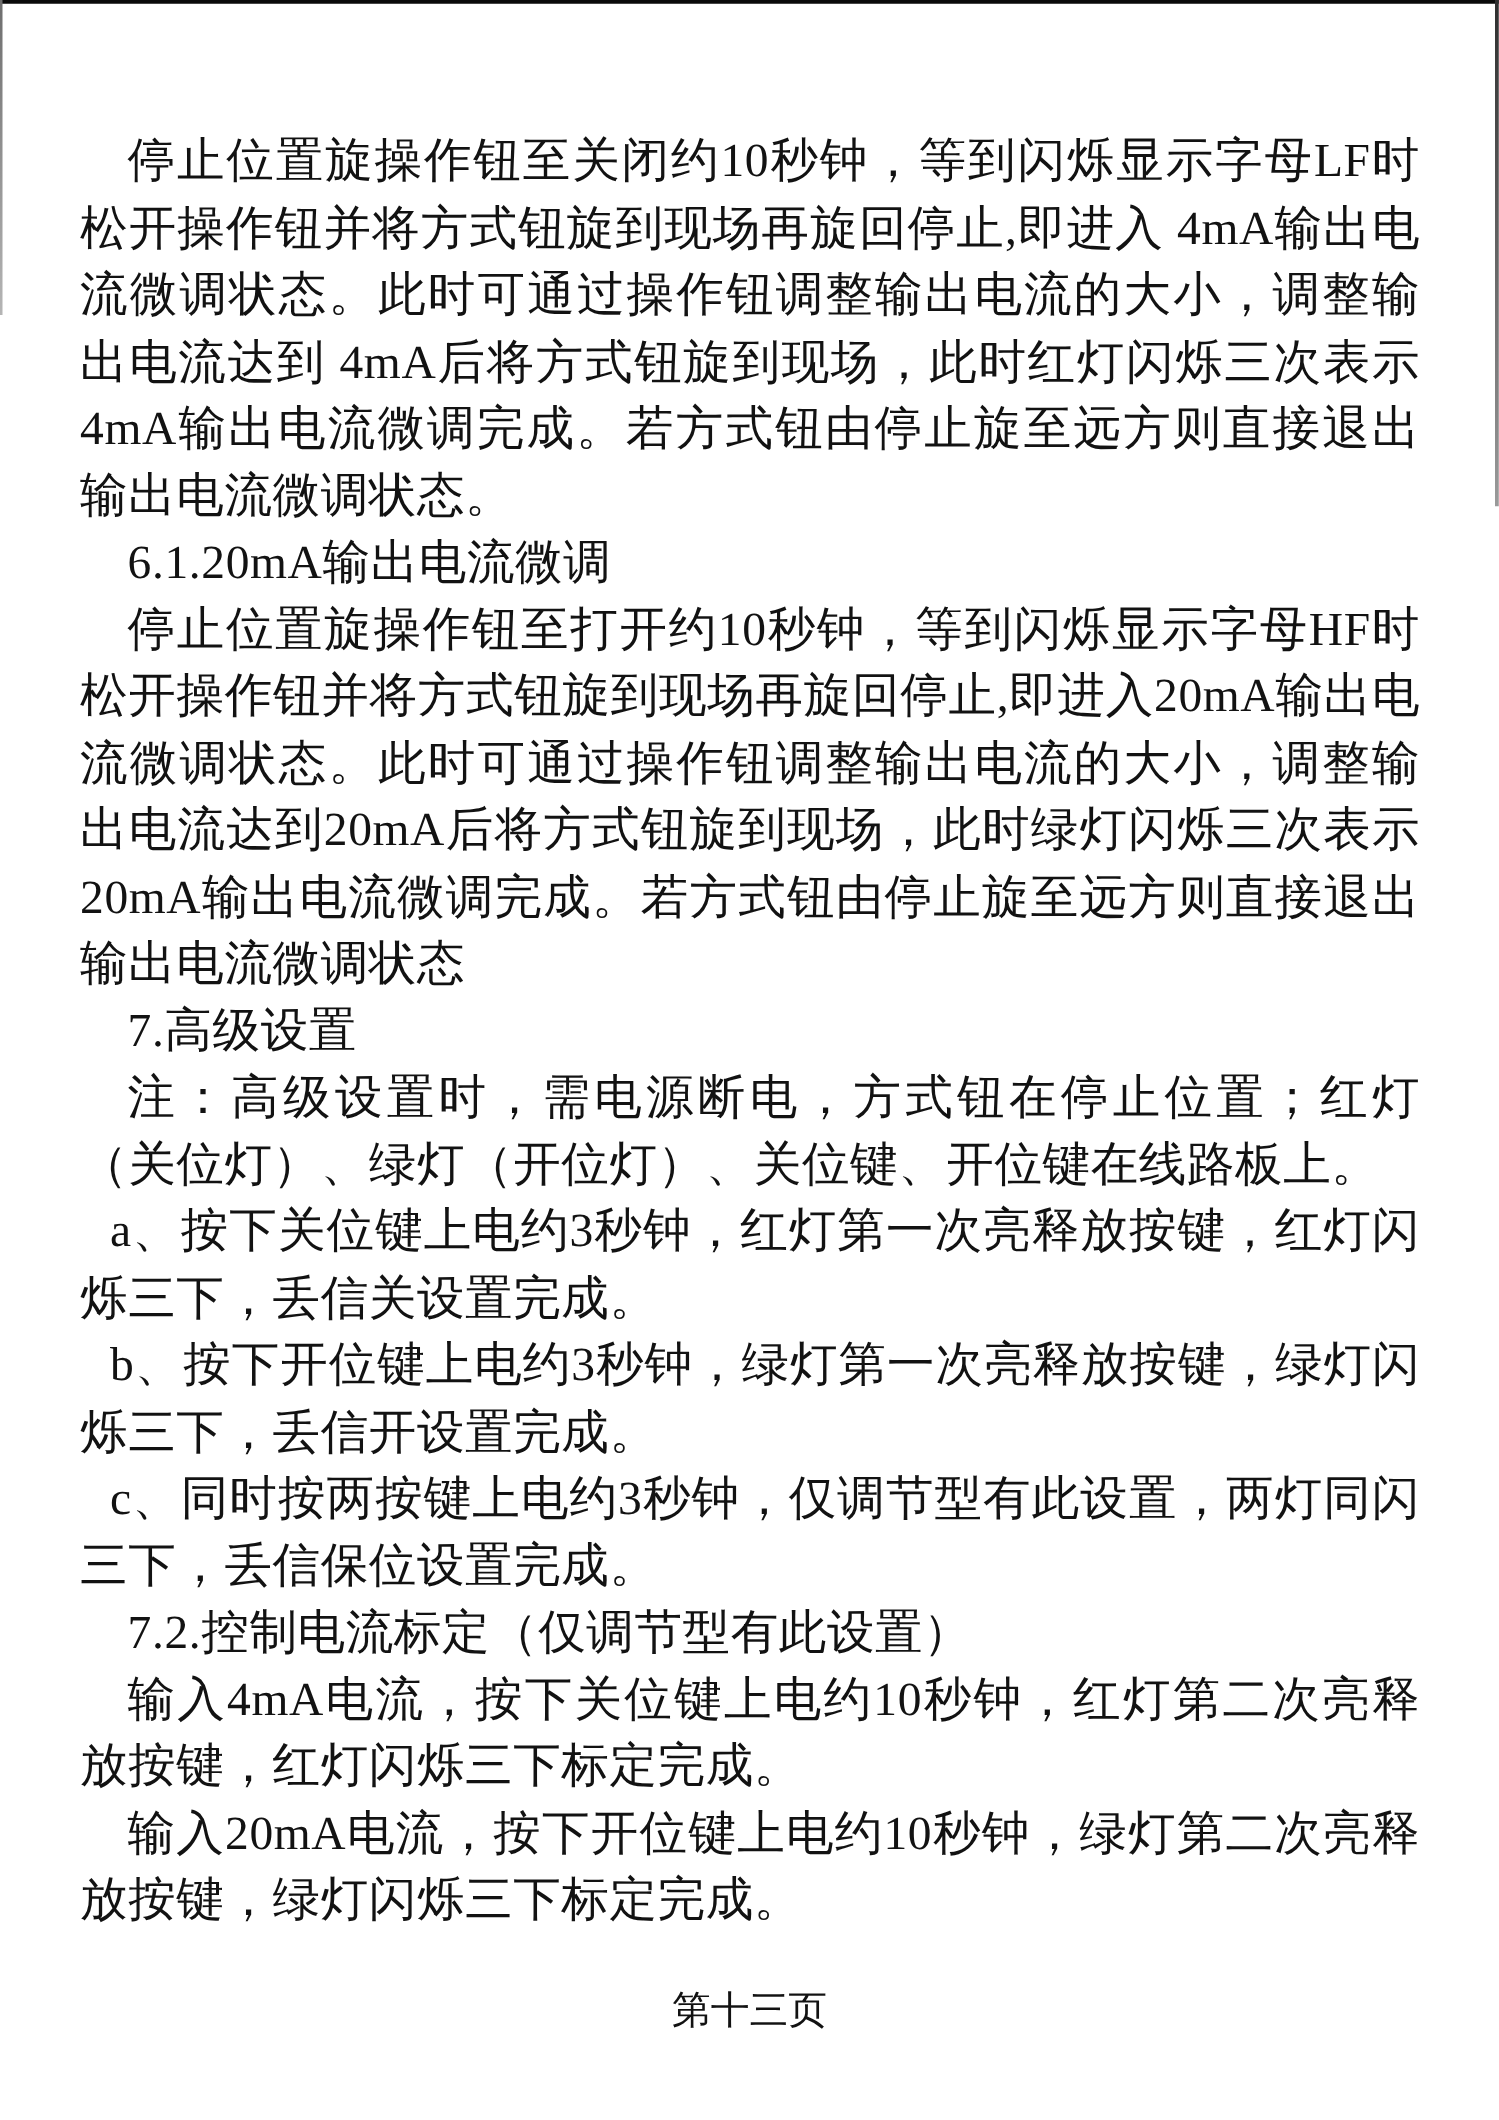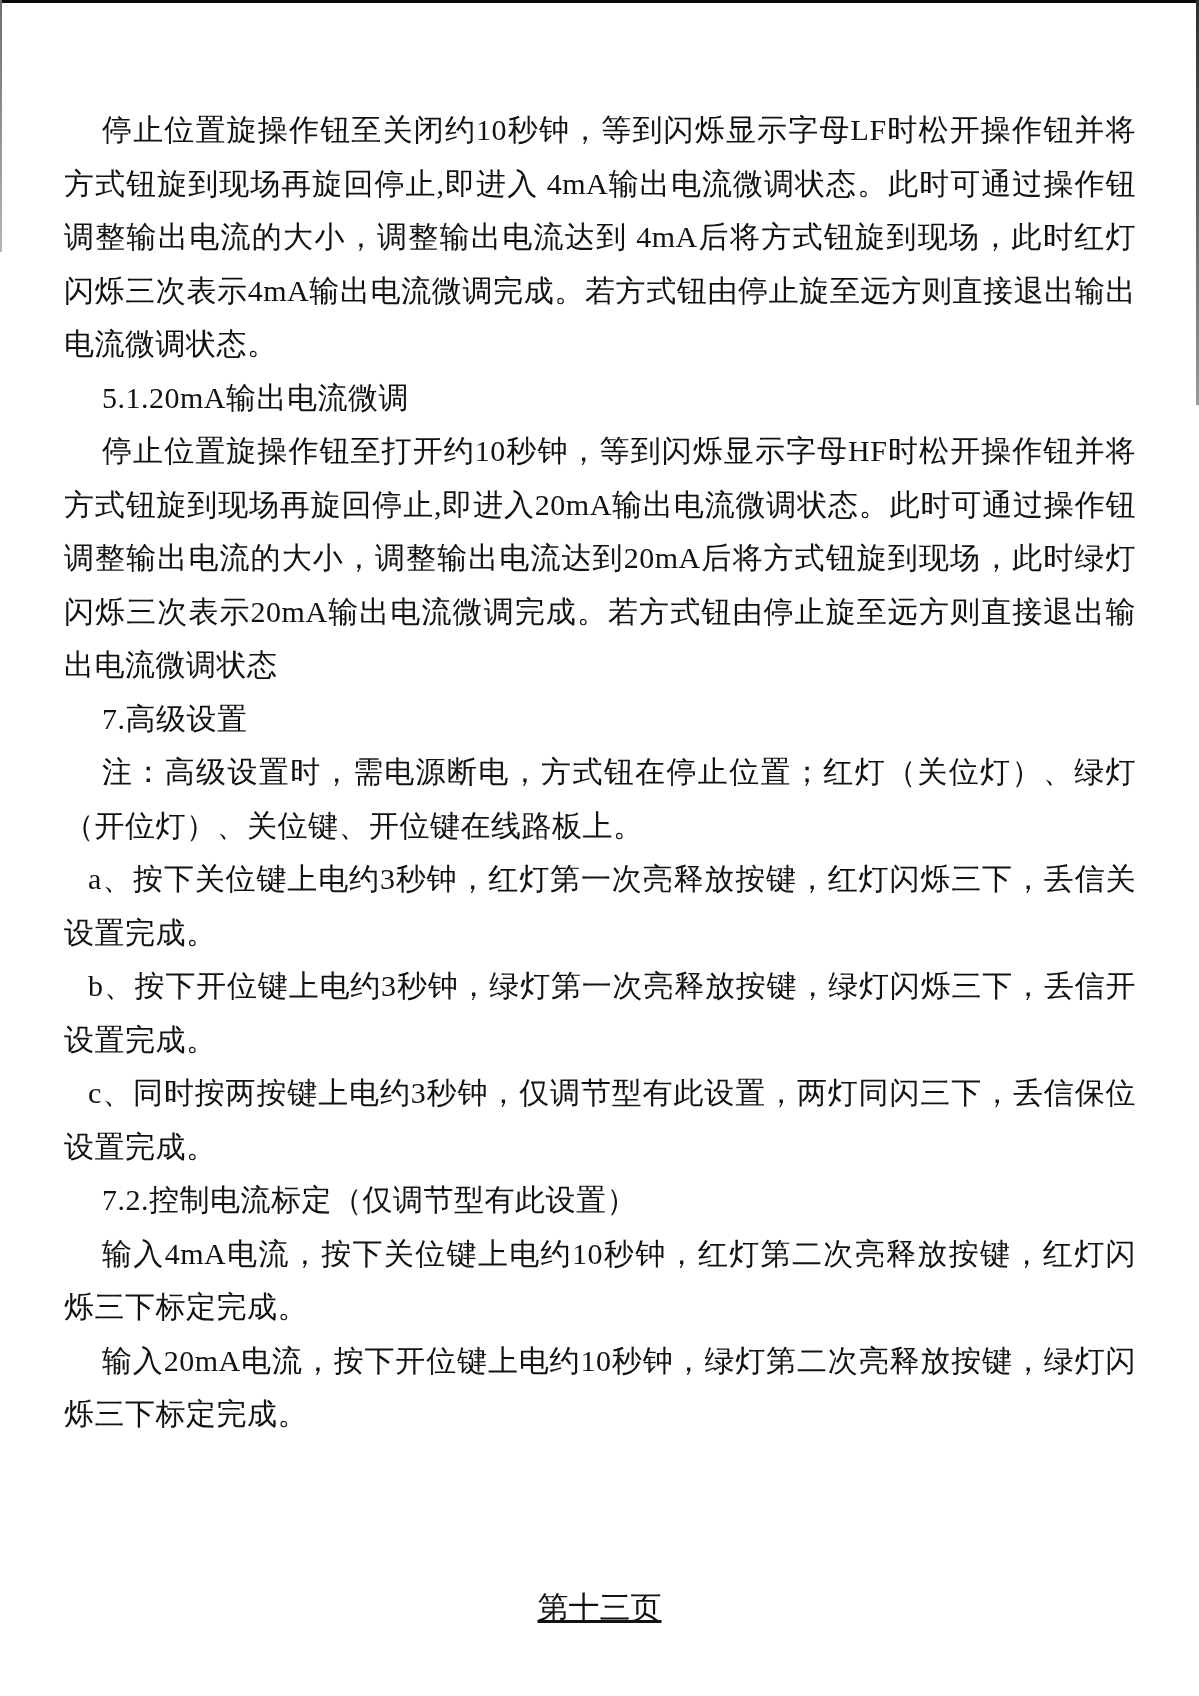--- a/index.html
+++ b/index.html
@@ -30,53 +30,52 @@
     position: absolute; right: 0; top: 0;
     width: 3px; height: 405px;
     background: linear-gradient(#2e2e2e, #9a9a9a);
   }
   
   .doc {
     position: absolute;
     left: 64px;
     top: 103px;
     width: 1072px;
-    font-size: 30px;
+    font-size: 38px;
     line-height: 53.5px;
     text-align: justify;
     letter-spacing: 0.5px;
   }
   .doc p {
     margin: 0;
     text-indent: 38px;
   }
   .doc p.abc {
     text-indent: 24px;
   }
   .footer {
     position: absolute;
     left: 0;
     top: 1581px;
     width: 1199px;
     text-align: center;
     font-size: 31px;
     line-height: 53.5px;
-    text-decoration: underline;
   }
 </style>
 </head>
 <body>
 
 <div class="scan-top"></div>
 <div class="scan-left"></div>
 <div class="scan-right"></div>
 
 <div class="doc">
   <p>停止位置旋操作钮至关闭约10秒钟，等到闪烁显示字母LF时松开操作钮并将方式钮旋到现场再旋回停止,即进入 4mA输出电流微调状态。此时可通过操作钮调整输出电流的大小，调整输出电流达到 4mA后将方式钮旋到现场，此时红灯闪烁三次表示4mA输出电流微调完成。若方式钮由停止旋至远方则直接退出输出电流微调状态。</p>
-  <p>5.1.20mA输出电流微调</p>
+  <p>6.1.20mA输出电流微调</p>
   <p>停止位置旋操作钮至打开约10秒钟，等到闪烁显示字母HF时松开操作钮并将方式钮旋到现场再旋回停止,即进入20mA输出电流微调状态。此时可通过操作钮调整输出电流的大小，调整输出电流达到20mA后将方式钮旋到现场，此时绿灯闪烁三次表示20mA输出电流微调完成。若方式钮由停止旋至远方则直接退出输出电流微调状态</p>
   <p>7.高级设置</p>
   <p>注：高级设置时，需电源断电，方式钮在停止位置；红灯（关位灯）、绿灯（开位灯）、关位键、开位键在线路板上。</p>
   <p class="abc">a、按下关位键上电约3秒钟，红灯第一次亮释放按键，红灯闪烁三下，丢信关设置完成。</p>
   <p class="abc">b、按下开位键上电约3秒钟，绿灯第一次亮释放按键，绿灯闪烁三下，丢信开设置完成。</p>
   <p class="abc">c、同时按两按键上电约3秒钟，仅调节型有此设置，两灯同闪三下，丢信保位设置完成。</p>
   <p>7.2.控制电流标定（仅调节型有此设置）</p>
   <p>输入4mA电流，按下关位键上电约10秒钟，红灯第二次亮释放按键，红灯闪烁三下标定完成。</p>
   <p>输入20mA电流，按下开位键上电约10秒钟，绿灯第二次亮释放按键，绿灯闪烁三下标定完成。</p>
 </div>

